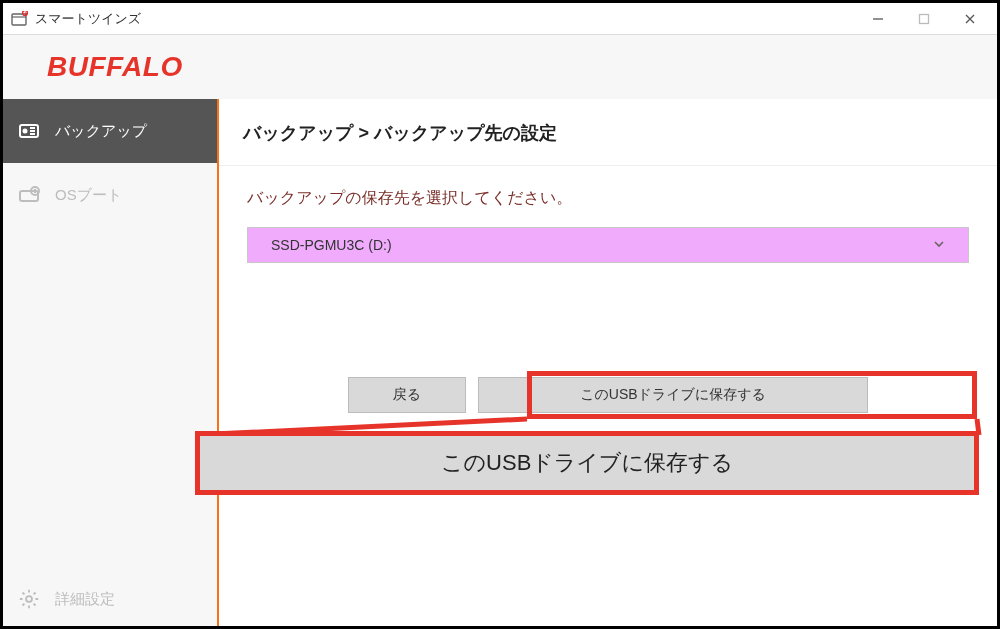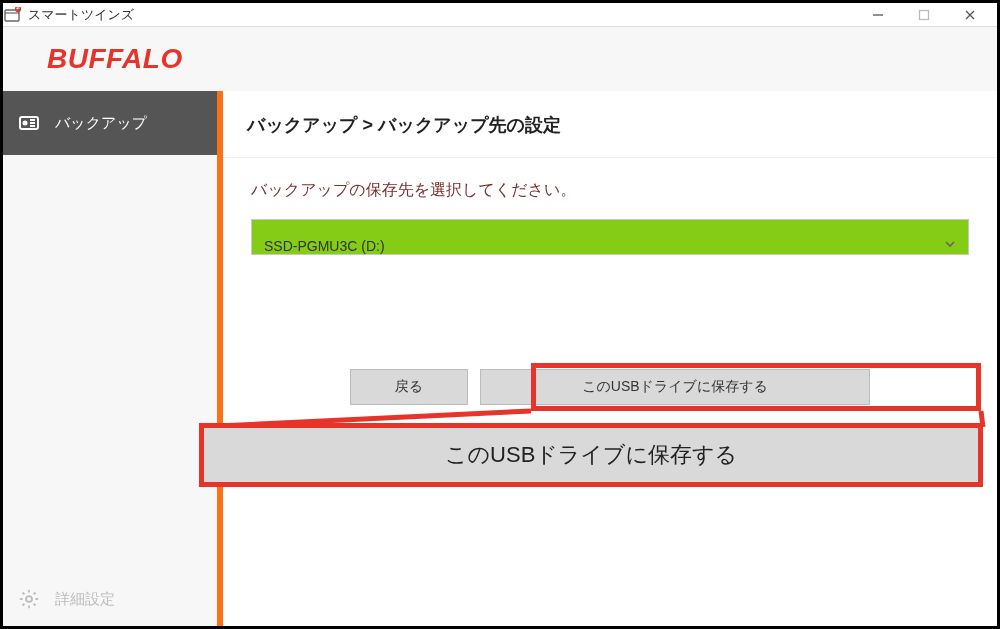--- a/index.html
+++ b/index.html
@@ -12,27 +12,27 @@
     }
     .outer-frame {
       border: 3px solid #000;
       height: 629px;
       display: flex;
       flex-direction: column;
       background: #f7f7f7;
     }
     
     .title-bar {
-      height: 24px;
+      height: 32px;
       background: #fff;
       border-bottom: 1px solid #ddd;
       display: flex;
       align-items: center;
       justify-content: space-between;
-      padding: 0 4px 0 1px;
+      padding: 0 4px 0 8px;
     }
     .title-left { display: flex; align-items: center; gap: 6px; }
     .app-icon {
       width: 18px; height: 15px;
       position: relative;
     }
     .app-icon svg { display: block; }
     .title-text { font-size: 13px; color: #333; }
     .win-controls { display: flex; }
     .win-btn {
@@ -94,43 +94,43 @@
     }
     .nav-icon { width: 24px; height: 24px; flex-shrink: 0; display: flex; align-items: center; justify-content: center; }
     .nav-icon svg { stroke: currentColor; fill: none; }
     .nav-label { }
 
     
     .main {
       flex: 1;
       background: #fff;
       position: relative;
-      border-left: 6px solid #f97316;
+      border-left: 2px solid #f97316;
     }
     .breadcrumb {
       font-size: 18px;
       font-weight: bold;
       color: #222;
       padding: 22px 24px 20px 24px;
       border-bottom: 1px solid #eee;
     }
     .instruction {
       color: #7a2f2a;
       font-size: 16px;
       padding: 22px 28px 18px 28px;
     }
     .select-box {
       margin: 0 28px;
       height: 36px;
-      background: #84cc16;
+      background: #f0abfc;
       border: 1px solid #c8c8c8;
       display: flex;
-      align-items: flex-end;
+      align-items: center;
       justify-content: space-between;
-      padding: 0 12px;
+      padding: 0 23px;
     }
     .select-value { font-size: 14px; color: #333; }
     .chevron { color: #666; }
 
     .button-row {
       position: absolute;
       top: 278px;
       left: 0; right: 0;
       display: flex;
       justify-content: center;
@@ -231,20 +231,30 @@
         <span class="nav-icon">
           <svg width="24" height="24" viewBox="0 0 24 24" stroke-width="2">
             <rect x="3" y="6" width="18" height="12" rx="2"></rect>
             <circle cx="8" cy="12" r="1.5" fill="currentColor"></circle>
             <path d="M13 9 h5 M13 12 h5 M13 15 h5"></path>
           </svg>
         </span>
         <span class="nav-label">バックアップ</span>
       </div>
 
+      <div class="nav-item">
+        <span class="nav-icon">
+          <svg width="24" height="24" viewBox="0 0 24 24" stroke-width="2">
+            <rect x="3" y="8" width="18" height="10" rx="2"></rect>
+            <circle cx="18" cy="8" r="4"></circle>
+            <path d="M18 6 v4 M16 8 h4"></path>
+          </svg>
+        </span>
+        <span class="nav-label">OSブート</span>
+      </div>
 
 
 
       <div class="nav-item bottom">
         <span class="nav-icon">
           <svg width="22" height="22" viewBox="0 0 24 24" stroke-width="2">
             <circle cx="12" cy="12" r="3.2"></circle>
             <path d="M12 2v3M12 19v3M2 12h3M19 12h3M4.9 4.9l2.1 2.1M17 17l2.1 2.1M4.9 19.1l2.1-2.1M17 7l2.1-2.1"></path>
           </svg>
         </span>

